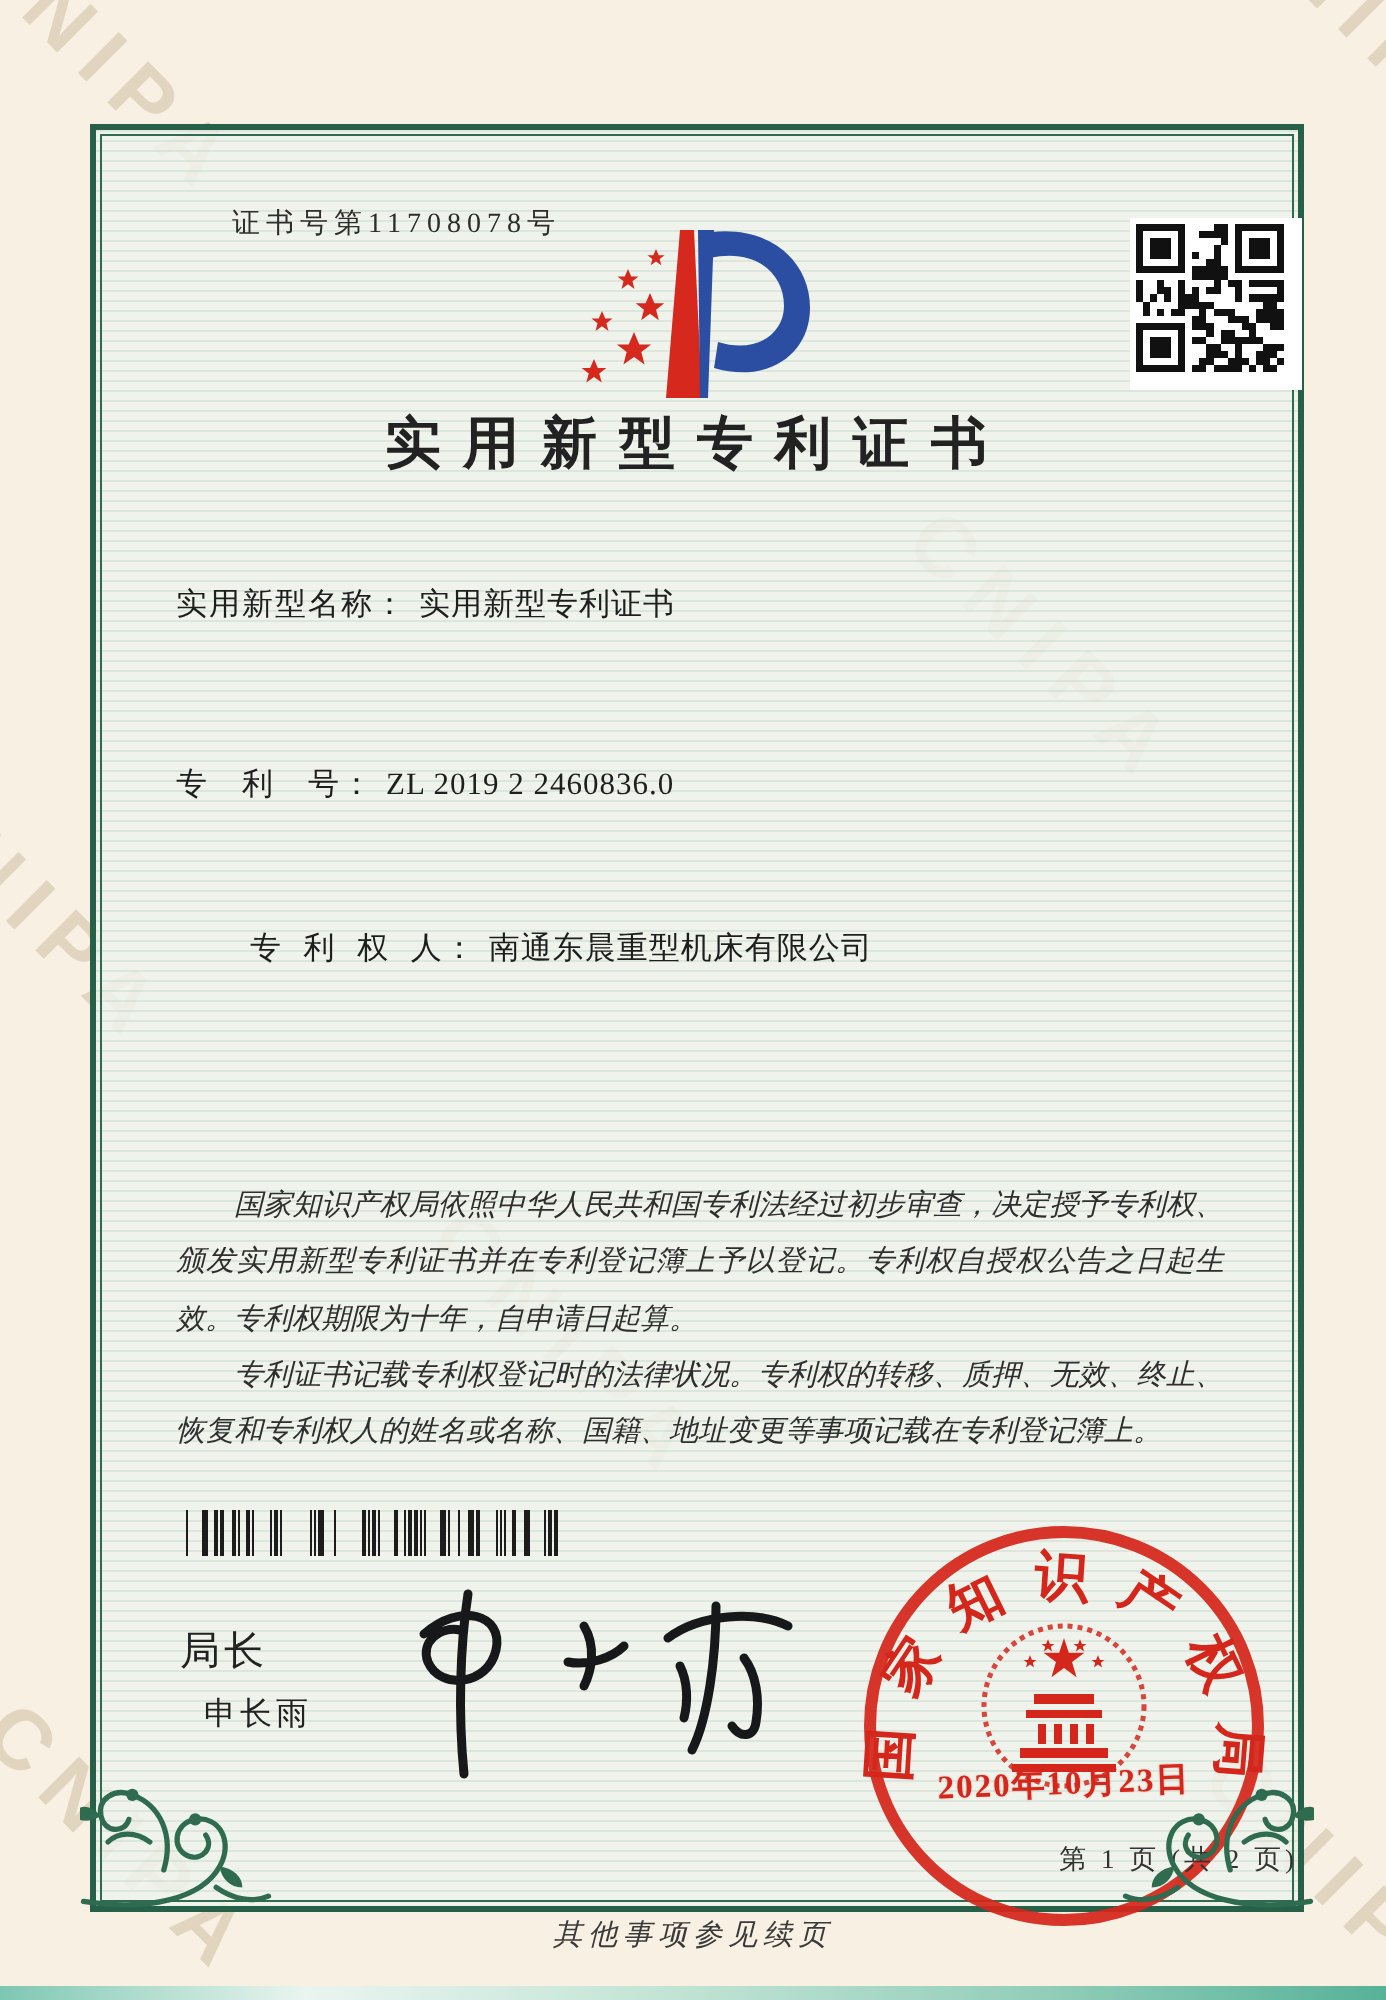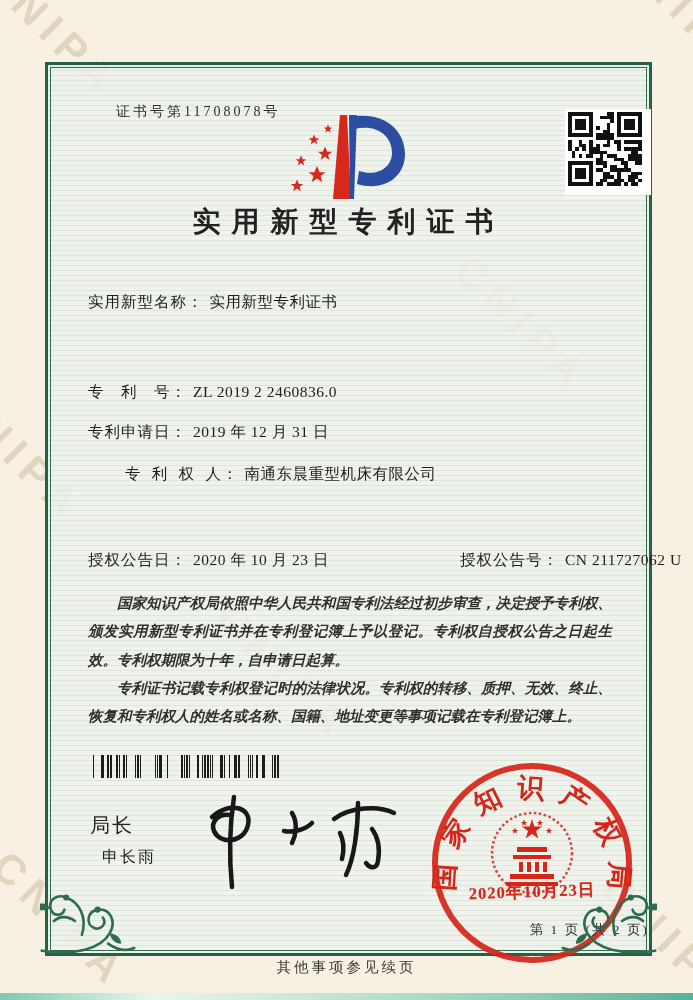--- a/index.html
+++ b/index.html
@@ -39,39 +39,39 @@
     font-size:28px;font-weight:bold;letter-spacing:11px;color:#222;
   }
   .frow{position:absolute;left:40px;right:30px;font-size:15.5px;color:#1e1e1e;letter-spacing:0.5px;white-space:nowrap;}
   .frow .lab{letter-spacing:1px;font-family:Liberation Mono, monospace;}
   .frow .val{margin-left:6px;}
   .col2{position:absolute;left:372px;top:0;}
   .paras{
     position:absolute;left:40px;top:524px;width:524px;
     font-size:14.5px;line-height:1.95;color:#2f2f2f;font-style:italic;
   }
-  .paras p{margin:0;text-indent:2em;text-align:justify;font-weight:bold;}
+  .paras p{margin:0;text-indent:2em;text-align:justify;}
   .barcode{position:absolute;left:40px;top:690px;width:196px;height:23px;}
   .signer-title{position:absolute;left:42px;top:747px;font-size:20px;letter-spacing:2px;color:#222;}
   .signer-name{position:absolute;left:42px;top:782px;font-size:16px;letter-spacing:2px;color:#222;margin-left:12px;}
   .signature{position:absolute;left:148px;top:718px;width:210px;height:112px;}
   .seal{position:absolute;left:378px;top:692px;width:212px;height:212px;}
   .seal svg{position:absolute;left:0;top:0;width:212px;height:212px;}
   .seal-date{
     position:absolute;left:6px;top:124px;width:200px;text-align:center;
     font-size:16.5px;letter-spacing:1px;color:#d5261b;transform:rotate(-2deg);
     font-weight:bold;text-shadow:0 0 1px rgba(213,38,27,.4);
   }
   .pageno{position:absolute;left:0;top:856px;width:100%;text-align:right;font-size:13.5px;letter-spacing:2px;color:#333;}
   .corner{position:absolute;width:96px;height:84px;z-index:3;}
   .corner.right{right:-8px;bottom:-10px;}
   .corner.left{left:-8px;bottom:-10px;transform:scaleX(-1);}
   .note{
     position:absolute;z-index:2;left:0;top:958px;width:100%;text-align:center;
-    font-size:14.5px;letter-spacing:3px;color:#3a3a3a;
+    font-size:14.5px;letter-spacing:3px;color:#3a3a3a;font-style:italic;
   }
   .bottom-strip{
     position:absolute;z-index:4;left:0;bottom:0;width:100%;height:7px;
     background:linear-gradient(90deg,#7ec7b2,#e9f5ef 22%,#c2e4d5 48%,#93ceba 75%,#57b298);
   }
 </style>
 </head>
 <body>
 
 <div class="page">
@@ -255,31 +255,22 @@
     </div>
 
     <div class="title">实用新型专利证书</div>
 
     <div class="frow" style="top:227px;">
       <span class="lab">实用新型名称：</span><span class="val">实用新型专利证书</span>
     </div>
     <div class="frow" style="top:317px;">
       <span class="lab">专　利　号：</span><span class="val">ZL 2019 2 2460836.0</span>
     </div>
-    <div class="frow" style="top:357px;">
-      <span class="lab">专利申请日：</span><span class="val">2019 年 12 月 31 日</span>
-    </div>
     <div class="frow" style="top:399px;margin-left:37px;">
       <span class="lab">专 利 权 人：</span><span class="val">南通东晨重型机床有限公司</span>
-    </div>
-    <div class="frow" style="top:485px;">
-      <span class="lab">授权公告日：</span><span class="val">2020 年 10 月 23 日</span>
-      <span class="col2">
-        <span class="lab">授权公告号：</span><span class="val">CN 211727062 U</span>
-      </span>
     </div>
 
     <div class="paras">
       <p>国家知识产权局依照中华人民共和国专利法经过初步审查，决定授予专利权、颁发实用新型专利证书并在专利登记簿上予以登记。专利权自授权公告之日起生效。专利权期限为十年，自申请日起算。</p>
       <p>专利证书记载专利权登记时的法律状况。专利权的转移、质押、无效、终止、恢复和专利权人的姓名或名称、国籍、地址变更等事项记载在专利登记簿上。</p>
     </div>
 
     <div class="barcode">
       <svg viewBox="0 0 196 23" width="196" height="23" preserveAspectRatio="none">
           <g class="bars" fill="#1c1c1c">

